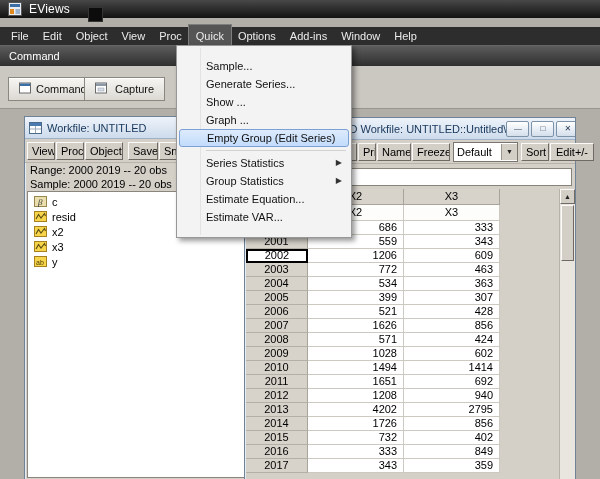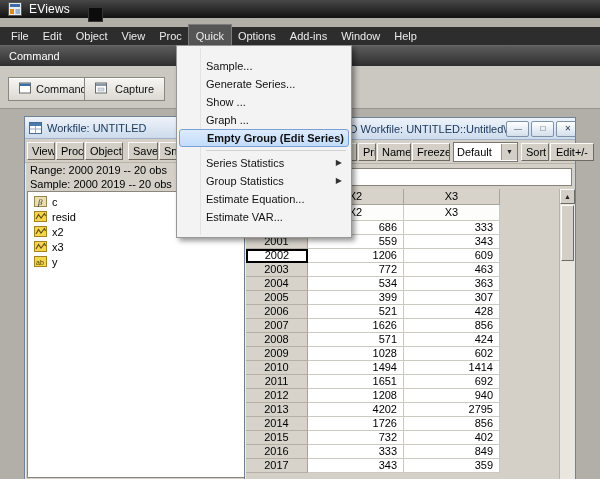--- a/index.html
+++ b/index.html
@@ -91,21 +91,21 @@
   .combo .carrow{width:15px;height:16px;background:#d3cfc7;border-left:1px solid #9a968e;
     text-align:center;font-size:7px;line-height:15px;color:#222;}
 
   
   #quickmenu{position:absolute;left:176px;top:45px;width:176px;z-index:100;background:#f3f3f3;
     border:1px solid #979797;box-shadow:3px 3px 5px rgba(0,0,0,.4);padding:11px 2px;box-sizing:border-box;}
   #quickmenu::before{content:"";position:absolute;left:23px;top:2px;bottom:2px;width:1px;background:#e3e3e3;}
   .qitem{height:18px;line-height:18px;font-size:11px;color:#101010;padding-left:27px;
     position:relative;box-sizing:border-box;}
   .qitem.hl{background:linear-gradient(#ddebfc,#c2dcfb);border:1px solid #7ba0d4;
-    border-radius:3px;line-height:16px;font-weight:bold;}
+    border-radius:3px;line-height:16px;}
   .qsep{height:1px;background:#d2d2d2;margin:3px 3px 3px 27px;}
   .qarrow{position:absolute;right:7px;top:0;font-size:8px;color:#333;}
 </style>
 </head>
 <body>
 
 <div id="screen">
 
   <div class="titlebar">
     <span class="app-icon">

